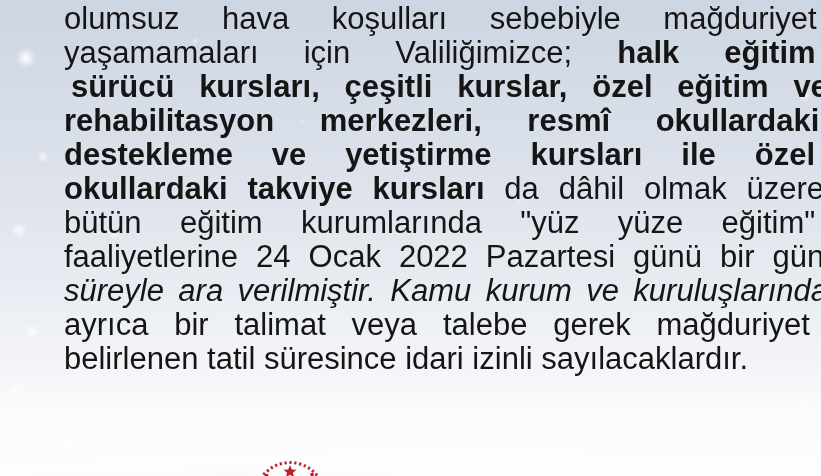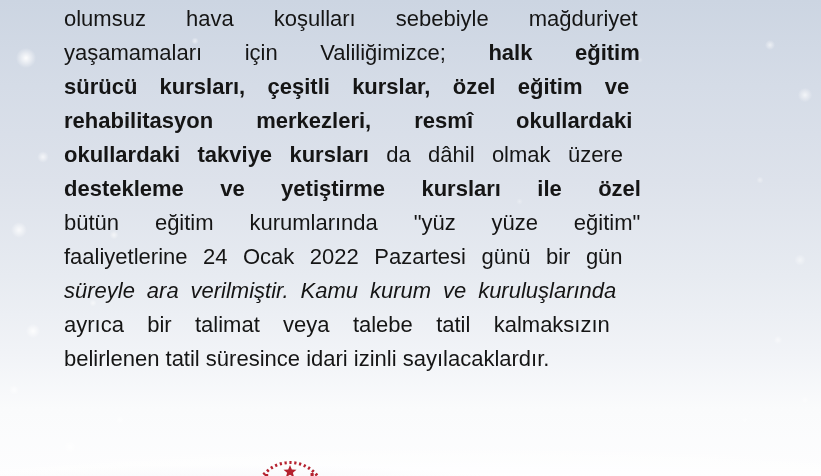--- a/index.html
+++ b/index.html
@@ -57,47 +57,47 @@
   }
   .ground{
     position:absolute;left:-40px;right:-40px;bottom:-46px;height:150px;
     background:
       radial-gradient(ellipse 70% 55% at 30% 100%, rgba(226,230,238,.8), rgba(226,230,238,0) 70%),
       radial-gradient(ellipse 120% 80% at 55% 110%, #ffffff 45%, rgba(255,255,255,0) 78%);
   }
   
   .text-block{
     position:absolute;left:64px;top:2px;width:693px;
-    color:#151515;font-size:22px;line-height:34px;
+    color:#151515;font-size:31px;line-height:34px;
     letter-spacing:0;
   }
   .line{white-space:nowrap;}
   .line .em{font-weight:700;}
   
   .seal{position:absolute;left:252px;top:459px;width:76px;height:76px;}
 </style>
 </head>
 <body>
 
 <div class="poster">
   <div class="bg"></div>
   <div class="bokeh"></div>
   <div class="ground"></div>
 
   <div class="text-block">
       <div class="line" style="word-spacing: 33.96px;"><span class="reg">olumsuz hava koşulları sebebiyle mağduriyet</span></div>
       <div class="line" style="word-spacing: 36.45px;"><span class="reg">yaşamamaları için Valiliğimizce; </span><span class="em">halk eğitim</span></div>
-      <div class="line" style="word-spacing: 16.16px;"><span class="em">sürücü kursları, çeşitli kurslar, özel eğitim ve</span></div>
+      <div class="line" style="word-spacing: 16.16px; margin-left: 7px;"><span class="em">sürücü kursları, çeşitli kurslar, özel eğitim ve</span></div>
       <div class="line" style="word-spacing: 36.98px;"><span class="em">rehabilitasyon merkezleri, resmî okullardaki</span></div>
+      <div class="line" style="word-spacing: 30.27px;"><span class="em">destekleme ve yetiştirme kursları ile özel</span></div>
       <div class="line" style="word-spacing: 11.22px;"><span class="em">okullardaki takviye kursları</span><span class="reg"> da dâhil olmak üzere</span></div>
-      <div class="line" style="word-spacing: 30.27px;"><span class="em">destekleme ve yetiştirme kursları ile özel</span></div>
       <div class="line" style="word-spacing: 29.73px;"><span class="reg">bütün eğitim kurumlarında "yüz yüze eğitim"</span></div>
       <div class="line" style="word-spacing: 9.39px;"><span class="reg">faaliyetlerine 24 Ocak 2022 Pazartesi günü bir gün</span></div>
       <div class="line" style="word-spacing: 5.79px; font-style: italic;"><span class="reg">süreyle ara verilmiştir. Kamu kurum ve kuruluşlarında</span></div>
-      <div class="line" style="word-spacing: 17.2px;"><span class="reg">ayrıca bir talimat veya talebe tatil kalmaksızın</span></div>
+      <div class="line" style="word-spacing: 17.2px;"><span class="reg">ayrıca bir talimat veya talebe gerek mağduriyet</span></div>
       <div class="line" style="word-spacing: 0px;"><span class="reg">belirlenen tatil süresince idari izinli sayılacaklardır.</span></div>
     </div>
 
   <svg class="seal" width="76" height="76" viewBox="0 0 76 76" aria-hidden="true">
     <circle id="seal-ring" cx="38" cy="38" r="34.5" fill="none" stroke-width="3" stroke-dasharray="2.2 2.7" stroke="#b5222f"></circle>
     <path id="seal-star" d="M38 6 L39.8 10.4 L44.5 10.7 L40.9 13.7 L42.1 18.3 L38 15.7 L33.9 18.3 L35.1 13.7 L31.5 10.7 L36.2 10.4 Z" fill="#b5222f"></path>
     <rect id="seal-mark-left" x="13" y="15" width="3.2" height="3" rx="0.5" fill="#b5222f"></rect>
     <rect id="seal-mark-right" x="58.5" y="14" width="3.2" height="3" rx="0.5" fill="#b5222f"></rect>
   </svg>
 </div>

